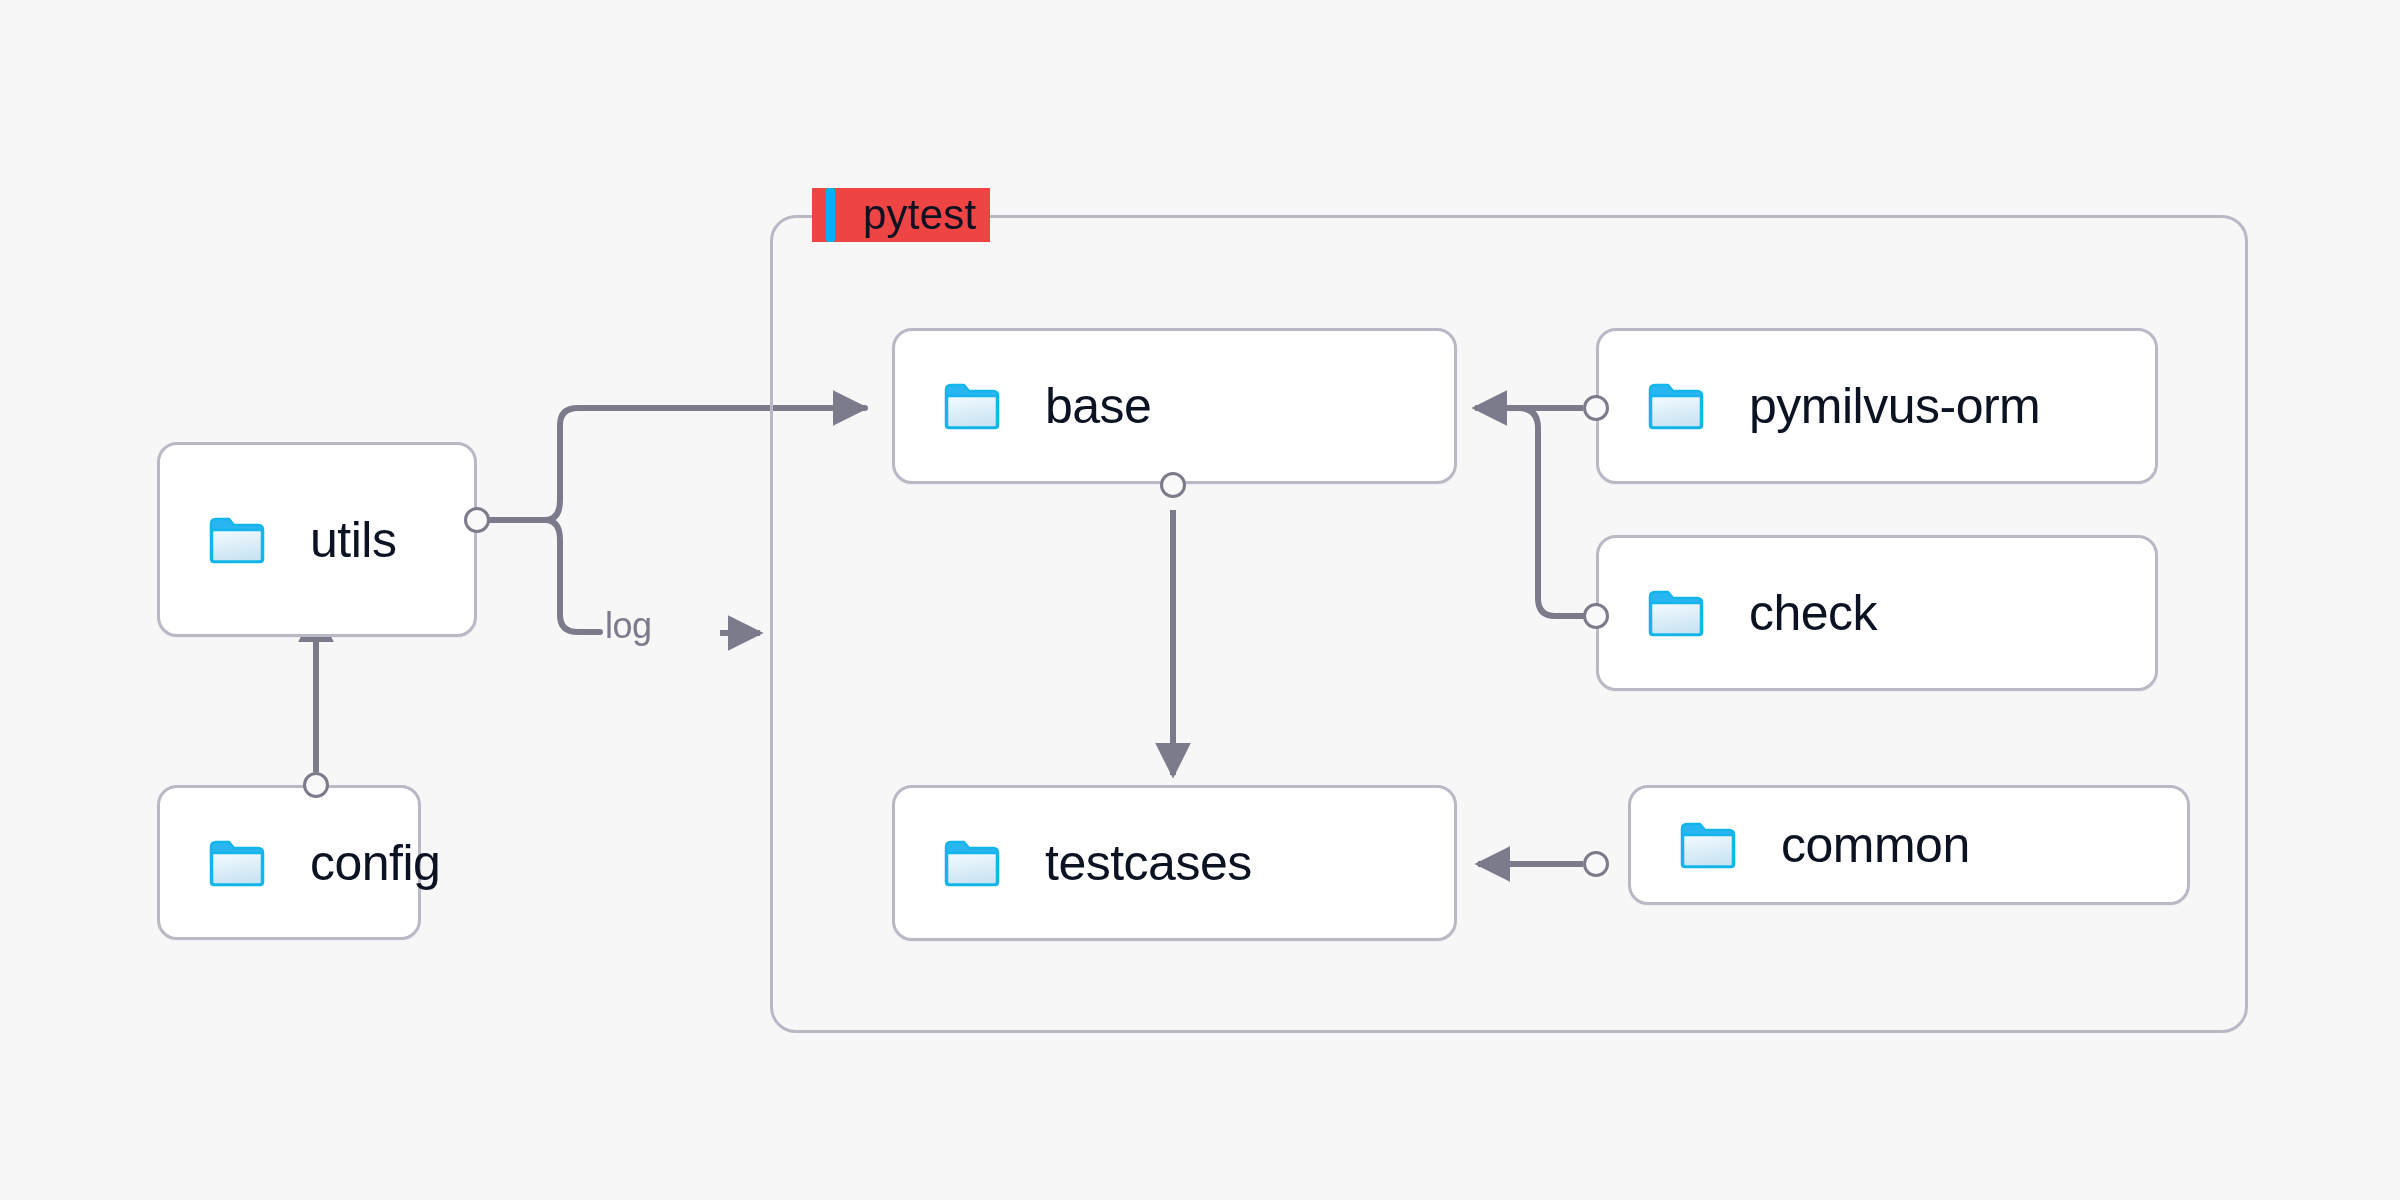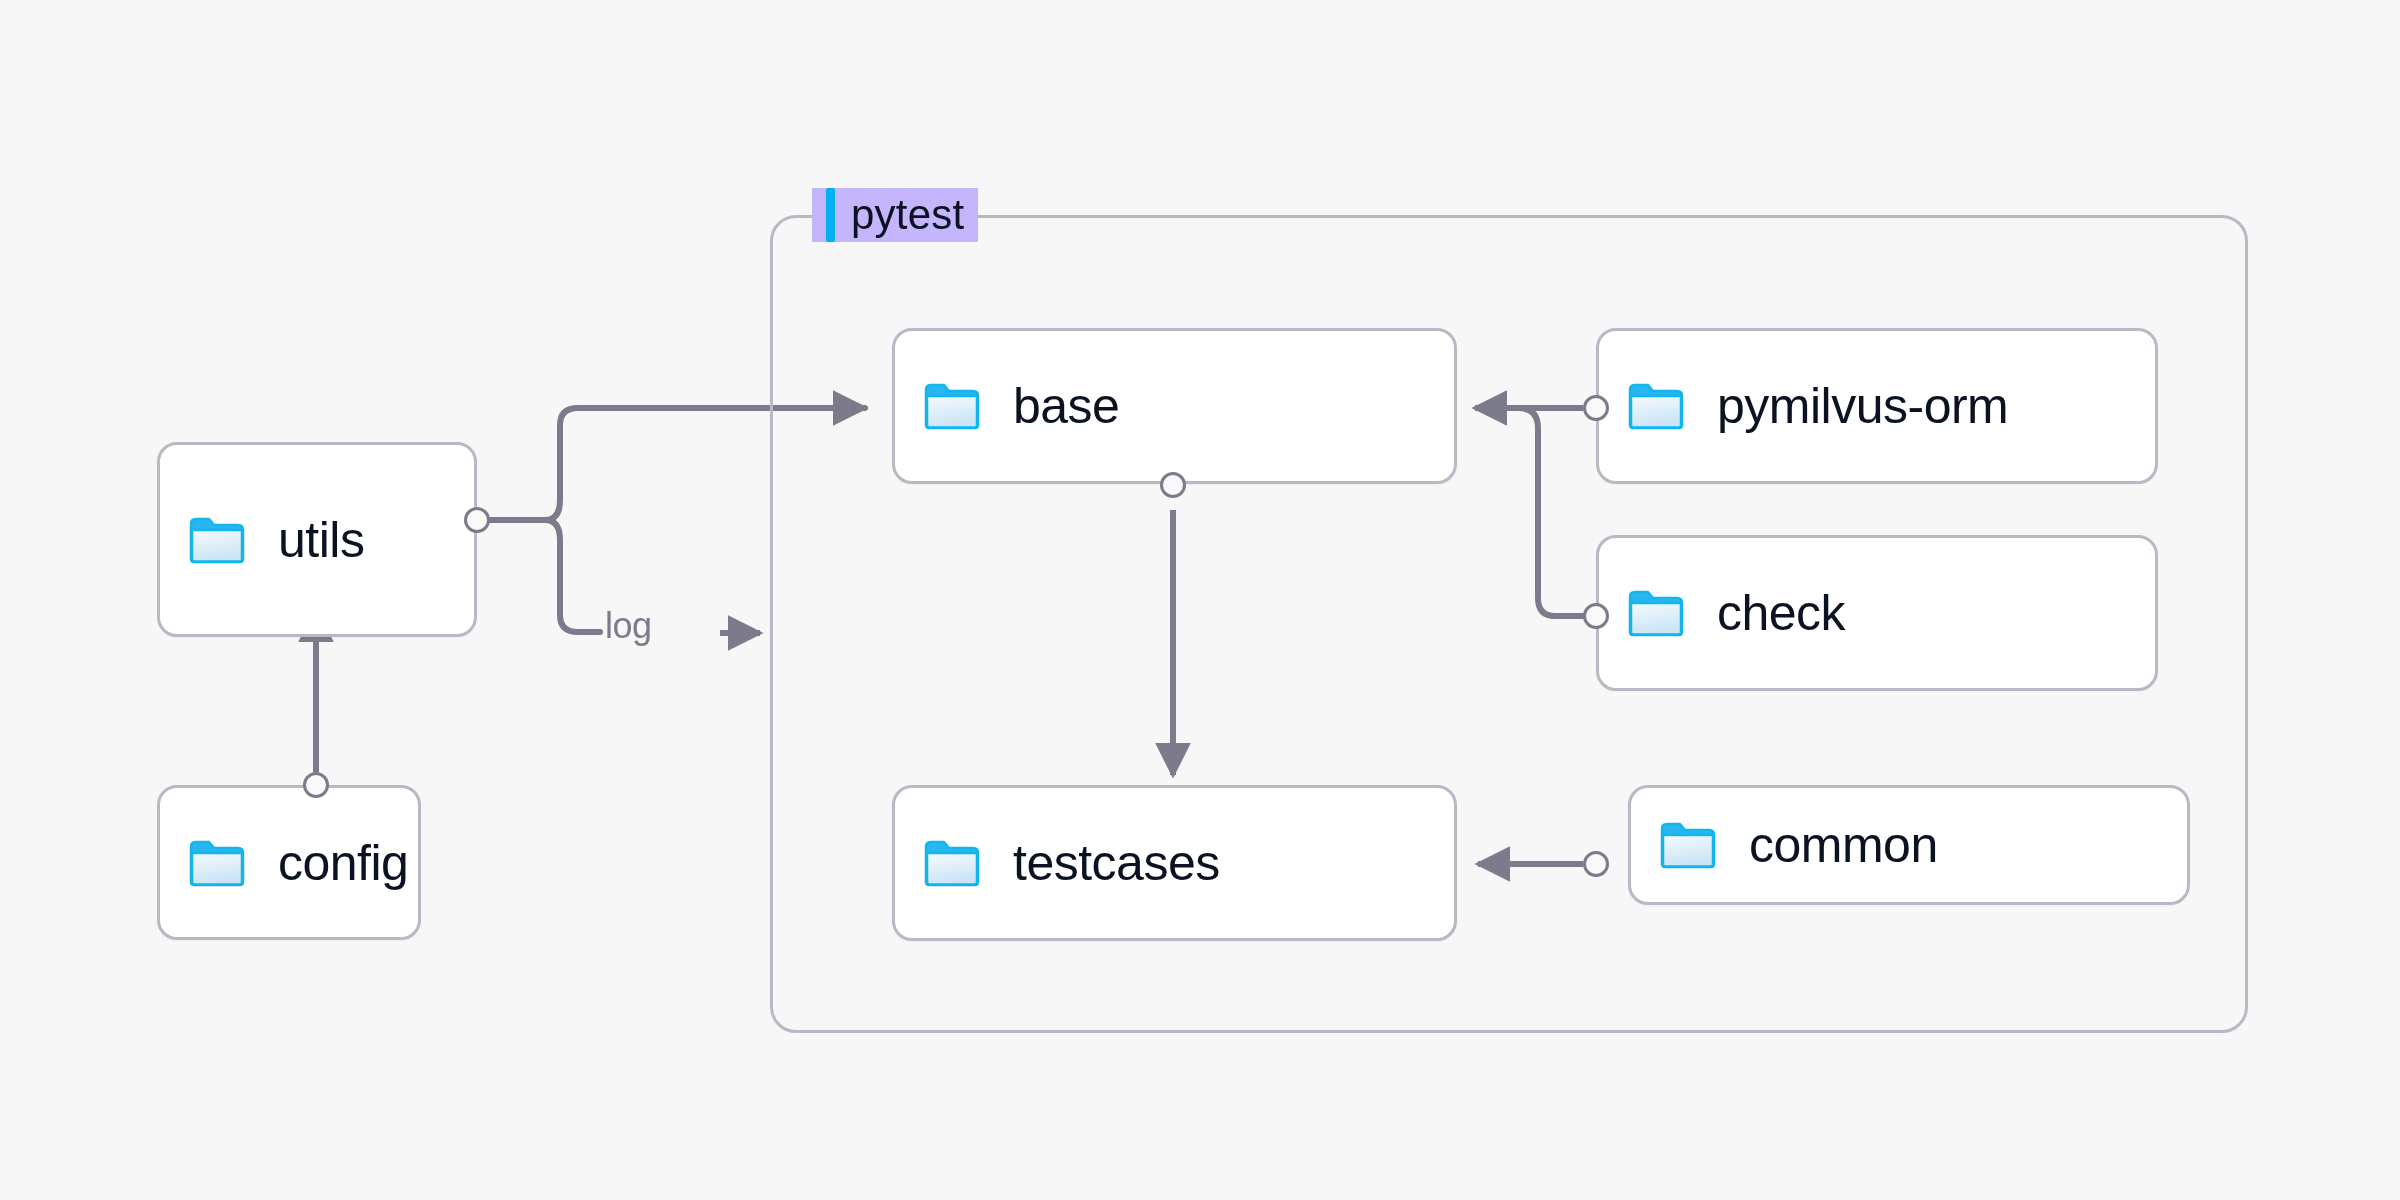--- a/index.html
+++ b/index.html
@@ -32,22 +32,22 @@
     position: absolute;
     border: 3px solid #b9b9c6;
     border-radius: 26px;
     background: transparent;
     box-sizing: border-box;
   }
   .group-title-wrap {
     position: absolute;
     display: flex;
     align-items: center;
-    gap: 16px;
-    background: #c4b5fd;
+    gap: 28px;
+    background: #ef4444;
     padding: 0 14px;
     height: 54px;
   }
   .group-title-bar {
     width: 9px;
     height: 54px;
     border-radius: 2px;
     background: #00b0f0;
   }
   .group-title-text {
@@ -60,22 +60,22 @@
 
   
   .node {
     position: absolute;
     box-sizing: border-box;
     background: #ffffff;
     border: 3px solid #b9b9c6;
     border-radius: 20px;
     display: flex;
     align-items: center;
-    padding-left: 28px;
-    gap: 32px;
+    padding-left: 48px;
+    gap: 44px;
     box-shadow: 0 1px 2px rgba(17,24,39,0.04);
   }
   .node-label {
     font-size: 50px;
     color: #0b1222;
     line-height: 1;
     white-space: nowrap;
     letter-spacing: -0.5px;
   }
 

